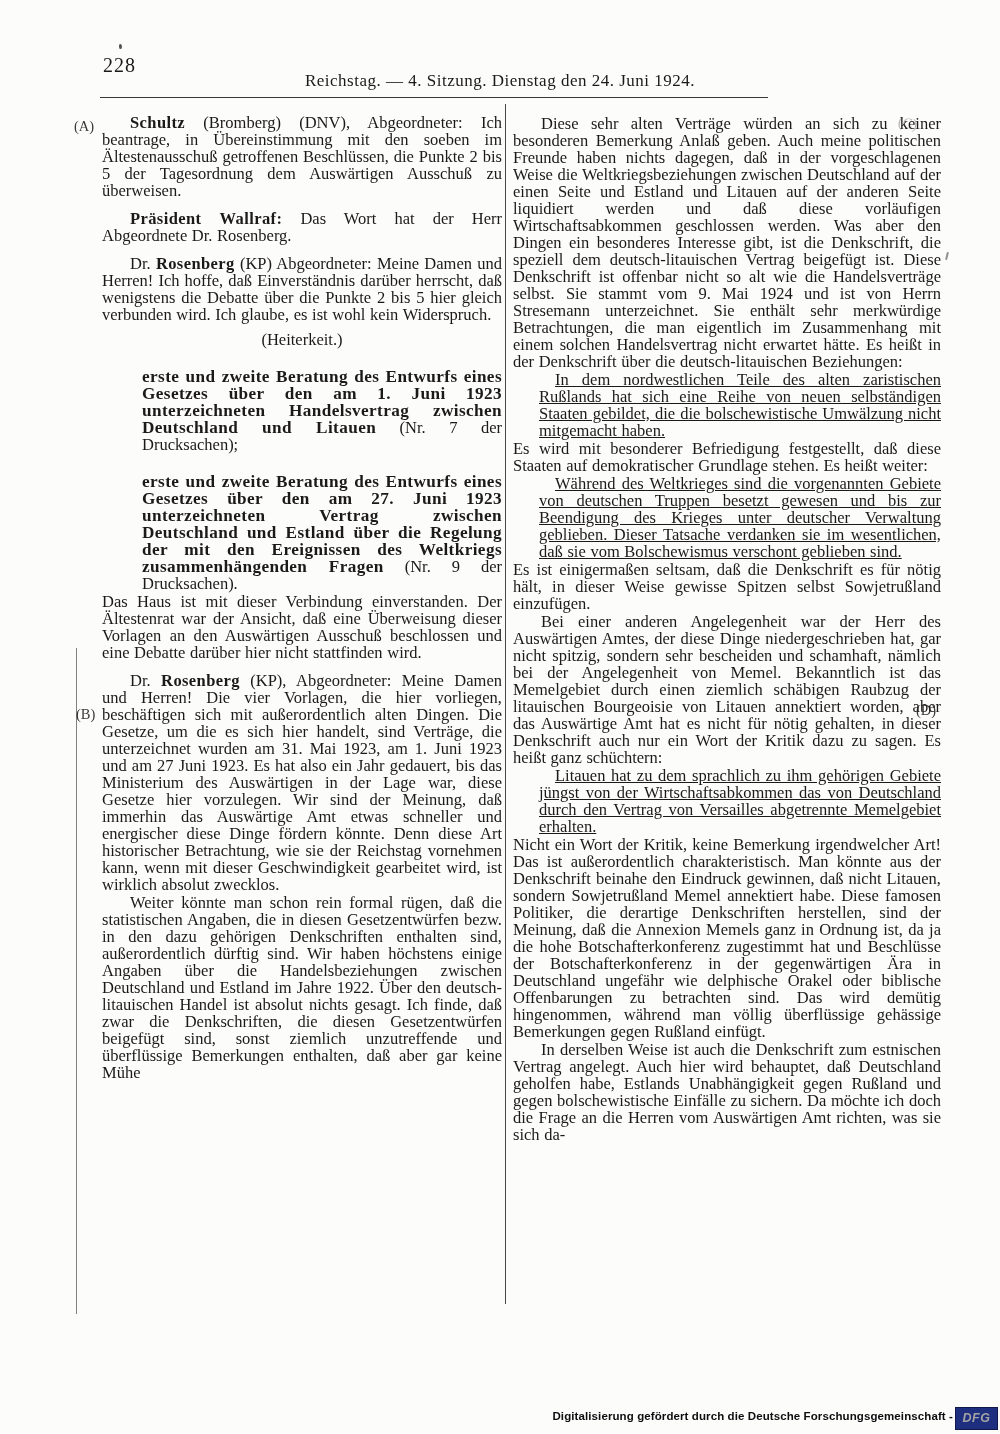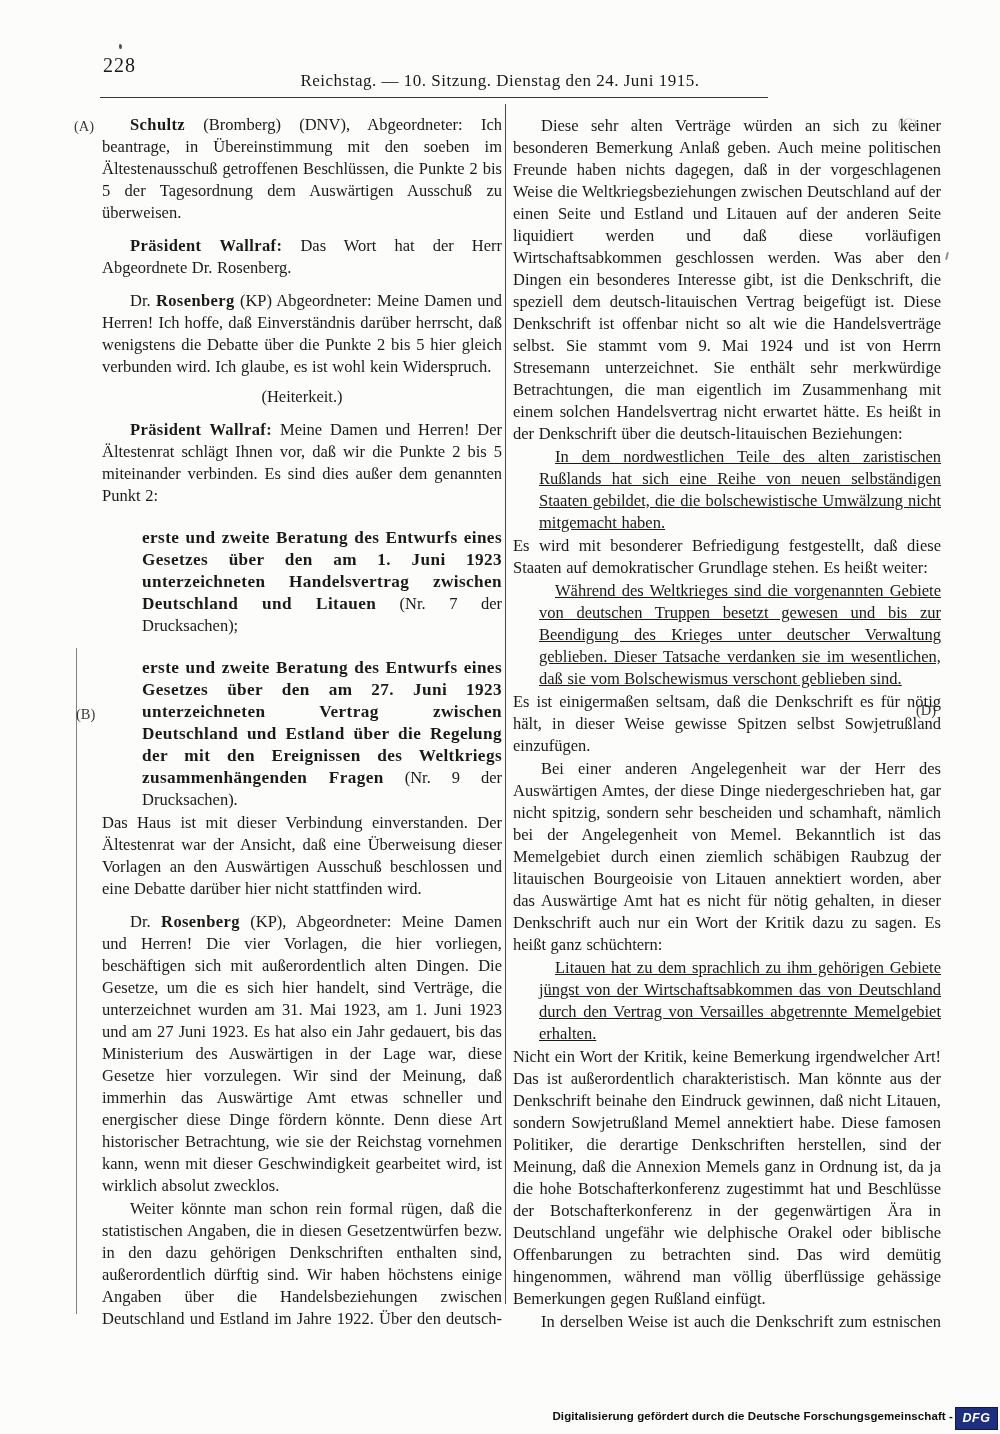--- a/index.html
+++ b/index.html
@@ -29,21 +29,21 @@
     border-top: 1.6px solid #3a3733;
   }
   .column-divider {
     position: absolute; left: 505px; top: 104px; width: 0; height: 1200px;
     border-left: 1.3px solid #4a4742;
   }
   
   .column {
     position: absolute; top: 114px;
     text-align: justify;
-    font-size: 16.5px; line-height: 22px;
+    font-size: 16.5px; line-height: 17px;
     hyphens: auto; -webkit-hyphens: auto;
     word-spacing: 0.5px;
   }
   #left-col  { left: 102px; width: 400px; height: 1210px; overflow: hidden; }
   #right-col { left: 513px; width: 428px; height: 1220px; overflow: hidden; }
   .para { margin: 0; }
   .para.speech   { text-indent: 28px; margin-top: 11px; }
   .para.first    { margin-top: 0; }
   .para.centered { text-align: center; text-indent: 0; margin-top: 8px; margin-bottom: 3px; }
   .para.item     { margin-left: 40px; margin-top: 20px; text-indent: 0; }
@@ -84,52 +84,51 @@
     position: absolute; right: 47px; top: 8px;
     font-family: "Liberation Sans", sans-serif;
     font-size: 11.5px; font-weight: bold; color: #0e0e10;
     letter-spacing: 0.1px;
   }
   .dfg-logo {
     position: absolute; right: 2px; top: 5px;
     width: 41px; height: 21px;
     background: #1e2f80;
     border: 1px solid #10194a;
-    color: #ffffff;
+    color: #a3a3a3;
     font-family: "Liberation Sans", sans-serif;
     font-size: 12.5px; font-weight: bold; font-style: italic;
     text-align: center; line-height: 21px; letter-spacing: 0.5px; margin-left: 16px;
   }
 </style>
 </head>
 <body>
 
 <div id="page">
 
   <span class="speck-1"></span>
 
   <div class="page-number">228</div>
-  <div class="header-title">Reichstag. — 10. Sitzung. Dienstag den 24. Juni 1915.</div>
+  <div class="header-title">Reichstag. — 4. Sitzung. Dienstag den 24. Juni 1924.</div>
   <div class="header-rule"></div>
   <div class="column-divider"></div>
 
   <div class="margin-marker" id="marker-a">(A)</div>
   <div class="margin-marker" id="marker-b">(B)</div>
   <div class="margin-marker" id="marker-c">(C)</div>
   <div class="margin-marker" id="marker-d">(D)</div>
 
   <div class="edge-line-left"></div>
   <span class="speck-2"></span>
 
   <div id="left-col" class="column">
       <p class="para speech first"><span class="bold">Schultz</span><span> (Bromberg) (DNV), Abgeordneter:</span> <span>Ich beantrage, in Übereinstimmung mit den soeben im Ältestenausschuß getroffenen Beschlüssen, die Punkte 2 bis 5 der Tagesordnung dem Auswärtigen Ausschuß zu überweisen.</span></p>
       <p class="para speech"><span class="bold">Präsident Wallraf:</span> <span>Das Wort hat der Herr Abgeordnete Dr. Rosenberg.</span></p>
       <p class="para speech"><span>Dr. </span><span class="bold">Rosenberg</span><span> (KP) Abgeordneter:</span> <span>Meine Damen und Herren! Ich hoffe, daß Einverständnis darüber herrscht, daß wenigstens die Debatte über die Punkte 2 bis 5 hier gleich verbunden wird. Ich glaube, es ist wohl kein Widerspruch.</span></p>
       <p class="para centered"><span>(Heiterkeit.)</span></p>
-      <p class="para speech"><span class="bold">Präsident Wallraf:</span> <span>Meine Damen und Herren! Der Ältestenrat schlägt Ihnen vor, daß wir die Punkte 2 bis 5 miteinander verbinden. Es sind dies außer dem genannten Punkt 2:</span></p>
       <p class="para item"><span class="bold">erste und zweite Beratung des Entwurfs eines Gesetzes über den am 1. Juni 1923 unterzeichneten Handelsvertrag zwischen Deutschland und Litauen</span><span class="tail"> (Nr. 7 der Drucksachen);</span></p>
       <p class="para item"><span class="bold">erste und zweite Beratung des Entwurfs eines Gesetzes über den am 27. Juni 1923 unterzeichneten Vertrag zwischen Deutschland und Estland über die Regelung der mit den Ereignissen des Weltkriegs zusammenhängenden Fragen</span><span class="tail"> (Nr. 9 der Drucksachen).</span></p>
       <p class="para plain"><span>Das Haus ist mit dieser Verbindung einverstanden. Der Ältestenrat war der Ansicht, daß eine Überweisung dieser Vorlagen an den Auswärtigen Ausschuß beschlossen und eine Debatte darüber hier nicht stattfinden wird.</span></p>
       <p class="para speech"><span>Dr. </span><span class="bold">Rosenberg</span><span> (KP), Abgeordneter:</span> <span>Meine Damen und Herren! Die vier Vorlagen, die hier vorliegen, beschäftigen sich mit außerordentlich alten Dingen. Die Gesetze, um die es sich hier handelt, sind Verträge, die unterzeichnet wurden am 31. Mai 1923, am 1. Juni 1923 und am 27 Juni 1923. Es hat also ein Jahr gedauert, bis das Ministerium des Auswärtigen in der Lage war, diese Gesetze hier vorzulegen. Wir sind der Meinung, daß immerhin das Auswärtige Amt etwas schneller und energischer diese Dinge fördern könnte. Denn diese Art historischer Betrachtung, wie sie der Reichstag vornehmen kann, wenn mit dieser Geschwindigkeit gearbeitet wird, ist wirklich absolut zwecklos.</span></p>
       <p class="para indent"><span>Weiter könnte man schon rein formal rügen, daß die statistischen Angaben, die in diesen Gesetzentwürfen bezw. in den dazu gehörigen Denkschriften enthalten sind, außerordentlich dürftig sind. Wir haben höchstens einige Angaben über die Handelsbeziehungen zwischen Deutschland und Estland im Jahre 1922. Über den deutsch-litauischen Handel ist absolut nichts gesagt. Ich finde, daß zwar die Denkschriften, die diesen Gesetzentwürfen beigefügt sind, sonst ziemlich unzutreffende und überflüssige Bemerkungen enthalten, daß aber gar keine Mühe</span></p>
     </div>
   <div id="right-col" class="column">
       <p class="para indent"><span>Diese sehr alten Verträge würden an sich zu keiner besonderen Bemerkung Anlaß geben. Auch meine politischen Freunde haben nichts dagegen, daß in der vorgeschlagenen Weise die Weltkriegsbeziehungen zwischen Deutschland auf der einen Seite und Estland und Litauen auf der anderen Seite liquidiert werden und daß diese vorläufigen Wirtschaftsabkommen geschlossen werden. Was aber den Dingen ein besonderes Interesse gibt, ist die Denkschrift, die speziell dem deutsch-litauischen Vertrag beigefügt ist. Diese Denkschrift ist offenbar nicht so alt wie die Handelsverträge selbst. Sie stammt vom 9. Mai 1924 und ist von Herrn Stresemann unterzeichnet. Sie enthält sehr merkwürdige Betrachtungen, die man eigentlich im Zusammenhang mit einem solchen Handelsvertrag nicht erwartet hätte. Es heißt in der Denkschrift über die deutsch-litauischen Beziehungen:</span></p>
       <p class="para quote"><span>In dem nordwestlichen Teile des alten zaristischen Rußlands hat sich eine Reihe von neuen selbständigen Staaten gebildet, die die bolschewistische Umwälzung nicht mitgemacht haben.</span></p>
       <p class="para plain"><span>Es wird mit besonderer Befriedigung festgestellt, daß diese Staaten auf demokratischer Grundlage stehen. Es heißt weiter:</span></p>

